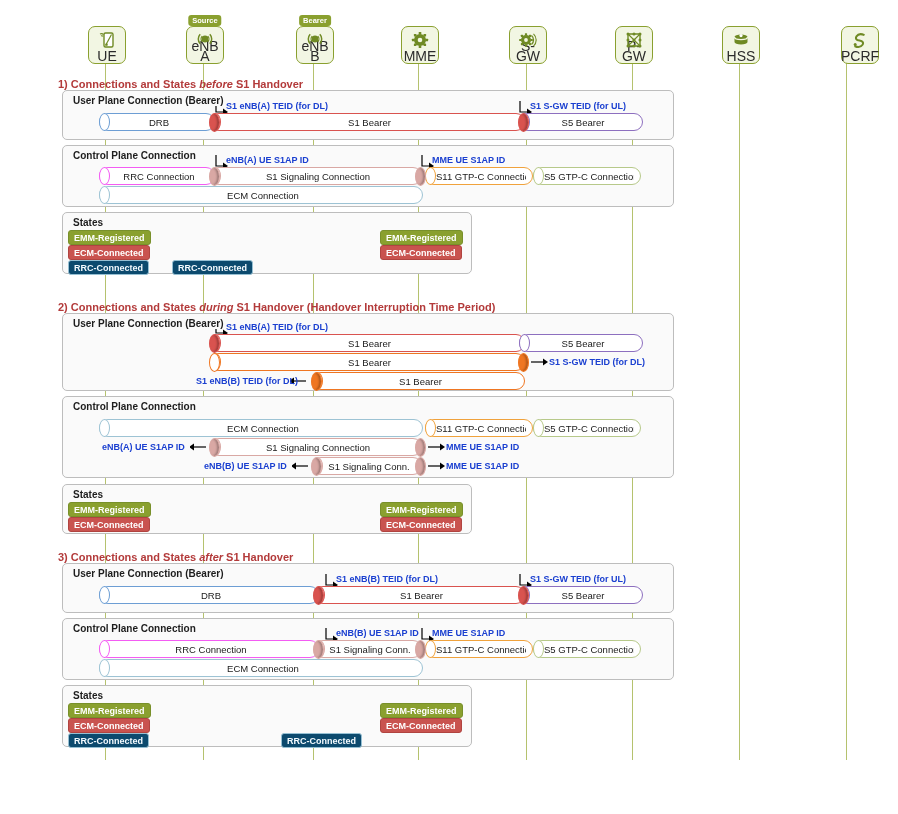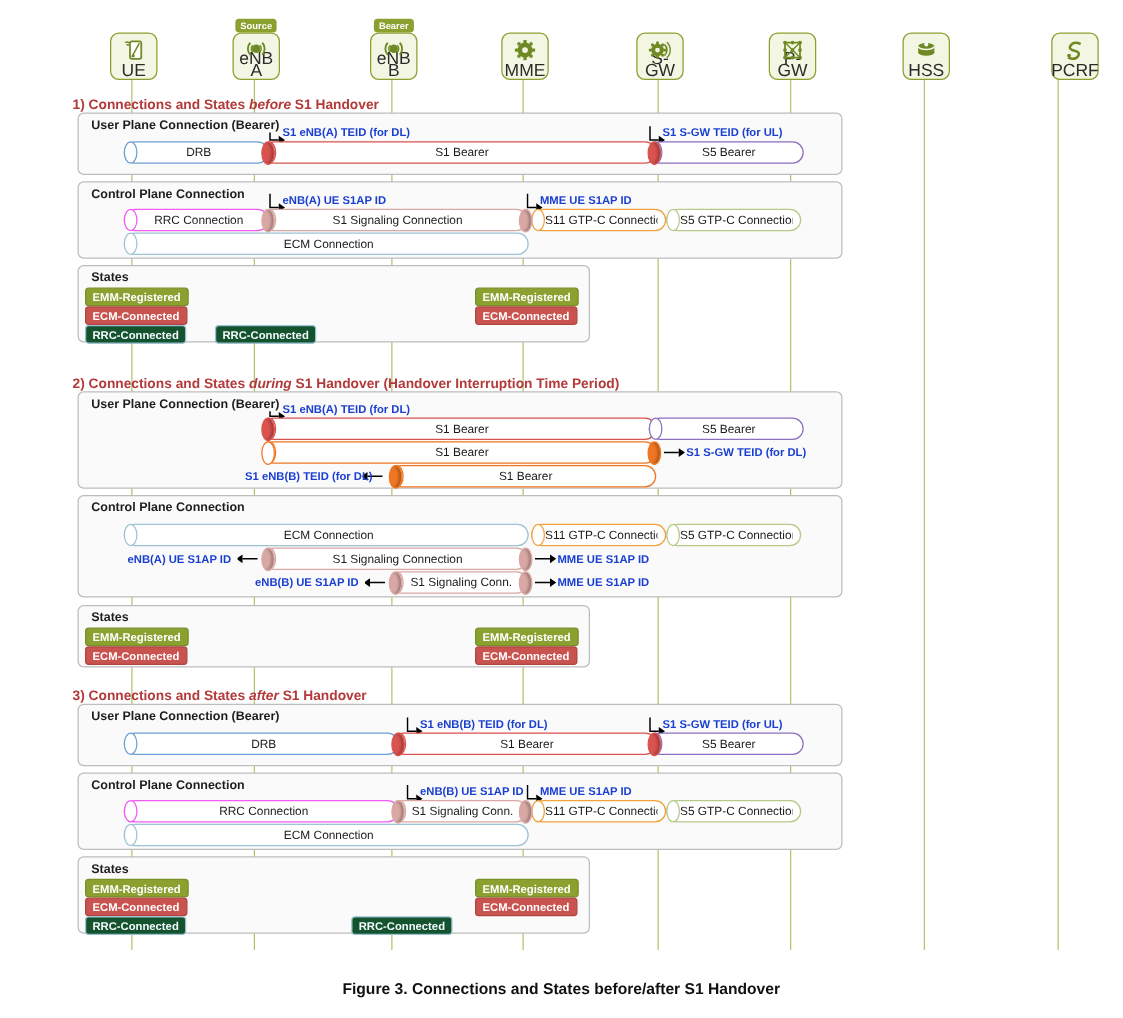--- a/index.html
+++ b/index.html
@@ -46,21 +46,21 @@
 
   
   .teid{position:absolute;font-size:9px;font-weight:bold;color:#1a3fd0;white-space:nowrap;}
 
   
   .badge{position:absolute;font-size:9px;font-weight:bold;color:#fff;
          padding:1px 5px;border-radius:3px;white-space:nowrap;line-height:12px;
          box-sizing:border-box;height:15px;}
   .b-emm{background:#8aa02f;border:1px solid #78902a;}
   .b-ecm{background:#c9534f;border:1px solid #b04440;}
-  .b-rrc{background:#14532d;border:1px solid #96c0d3;color:#f4fbff;}
+  .b-rrc{background:#0c4a6e;border:1px solid #96c0d3;color:#f4fbff;}
 
   
   .caption{position:absolute;width:898px;text-align:center;font-size:12.5px;
            font-weight:bold;color:#111;}
 </style>
 </head>
 <body>
 
 <div id="stage">
     <div class="lifeline" style="left: 105px; top: 60px; height: 700px; background: rgb(181, 194, 110);"></div>
@@ -428,14 +428,13 @@
     </div>
     <div class="panel" style="left: 62px; top: 685px; width: 410px; height: 62px;">
       <div class="panel-lbl">States</div>
     </div>
     <div class="badge b-emm" style="left: 68px; top: 703px;">EMM-Registered</div>
     <div class="badge b-ecm" style="left: 68px; top: 718px;">ECM-Connected</div>
     <div class="badge b-rrc" style="left: 68px; top: 733px;">RRC-Connected</div>
     <div class="badge b-rrc" style="left: 281px; top: 733px;">RRC-Connected</div>
     <div class="badge b-emm" style="left: 380px; top: 703px;">EMM-Registered</div>
     <div class="badge b-ecm" style="left: 380px; top: 718px;">ECM-Connected</div>
-    <div class="caption" style="left: 0px; top: 784px;">Figure 3. Connections and States before/after S1 Handover</div>
   </div>
 
 </body></html>

